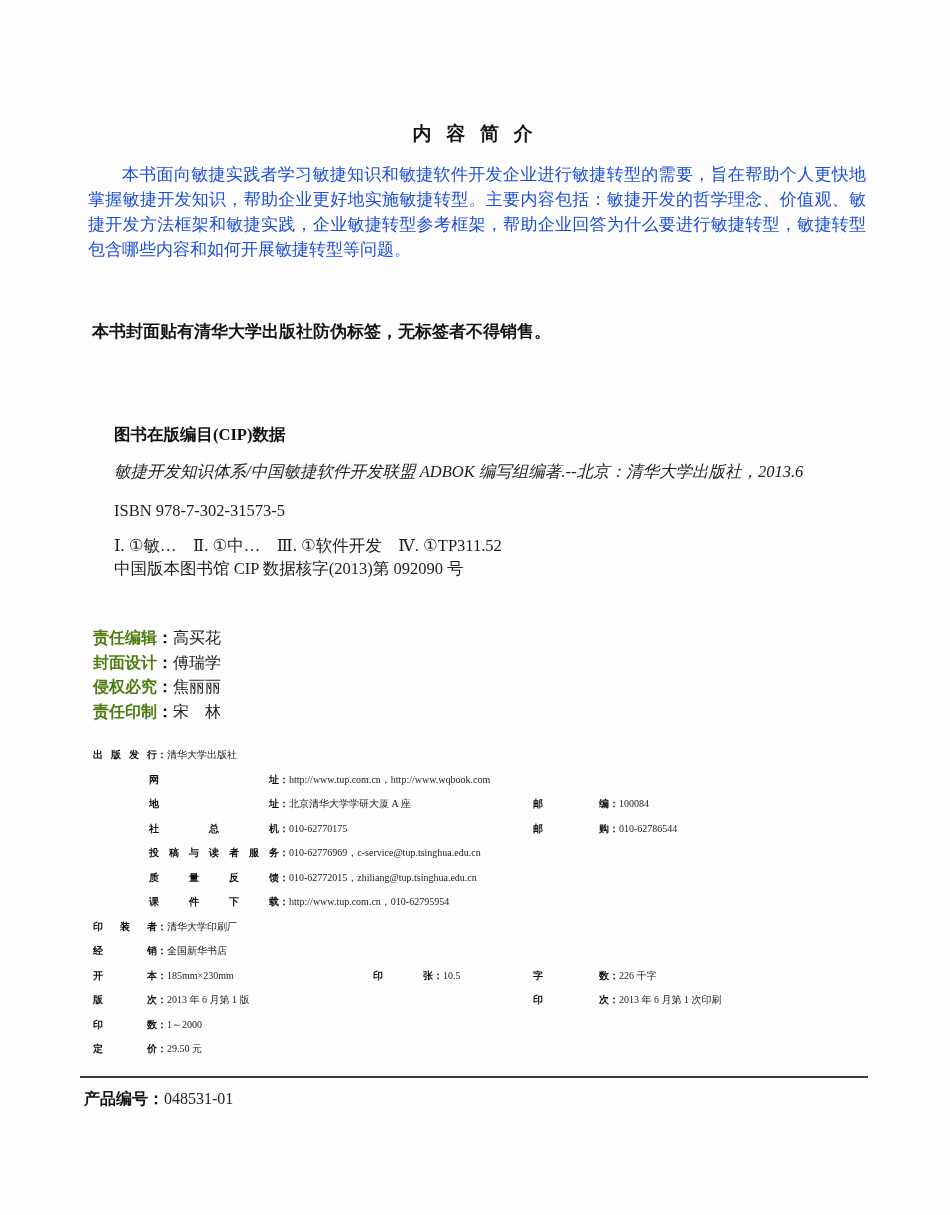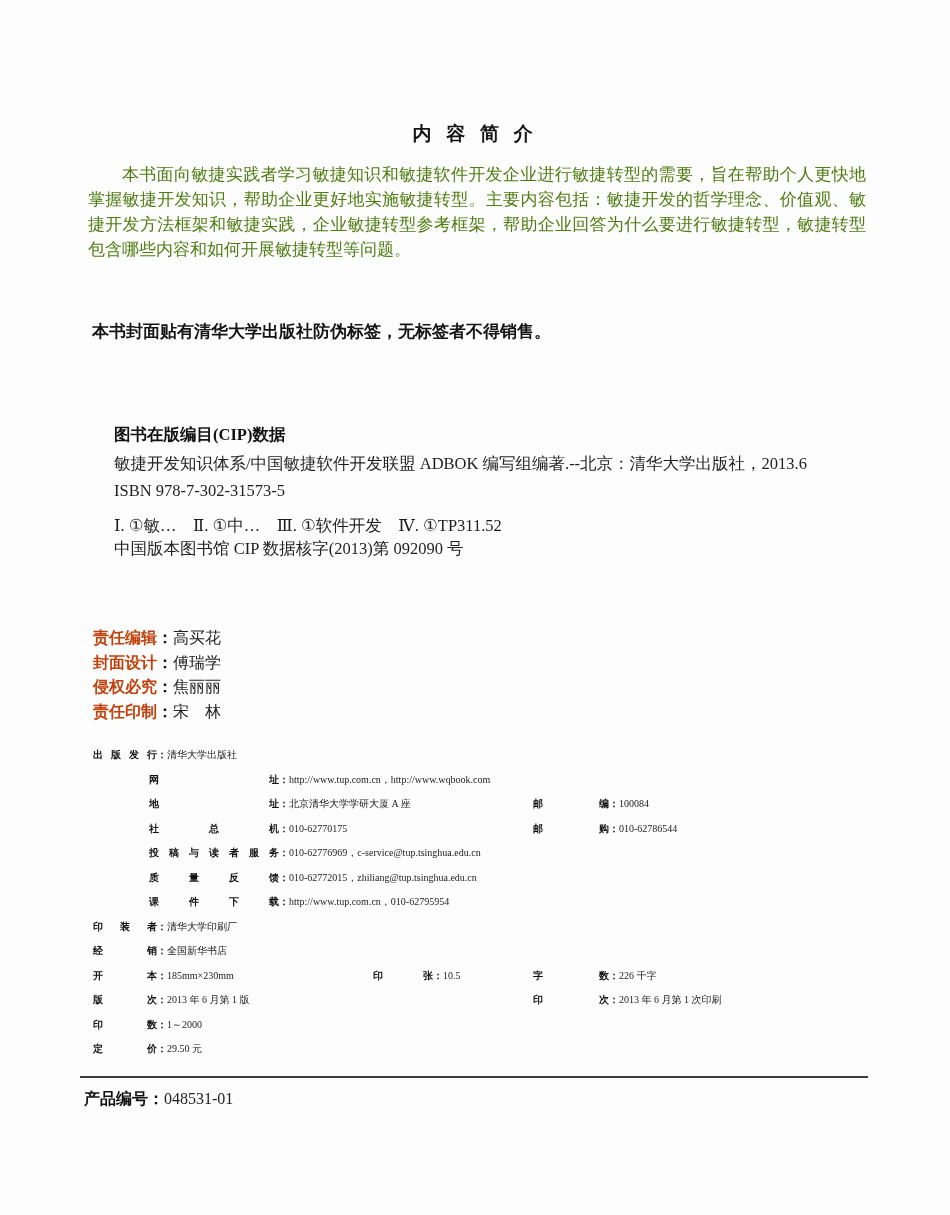--- a/index.html
+++ b/index.html
@@ -25,49 +25,49 @@
     letter-spacing: 5px;
     color: #151515;
   }
   .intro-para {
     position: absolute;
     top: 162px; left: 88px; width: 778px;
     font-size: 17px;
     line-height: 25px;
     text-align: justify;
     text-indent: 34px;
-    color: #4d7c0f;
+    color: #1d4ed8;
   }
   .notice {
     position: absolute;
     top: 318px; left: 92px; width: 780px;
     font-size: 17px;
     font-weight: bold;
     line-height: 28px;
     color: #141414;
   }
   .cip {
     position: absolute;
     top: 423px; left: 114px; width: 760px;
     font-size: 16.5px;
     line-height: 23px;
     color: #1e1e1e;
   }
   .cip-header { font-weight: bold; color: #111; }
-  .cip-desc   { margin-top: 6px; }
-  .cip-isbn   { margin-top: 4px; }
+  .cip-desc   { margin-top: 14px; font-style: italic; }
+  .cip-isbn   { margin-top: 16px; }
   .cip-class  { margin-top: 12px; }
   .cip-record { }
   .staff {
     position: absolute;
     top: 626px; left: 93px;
     font-size: 16px;
     line-height: 25px;
   }
-  .staff .lbl { font-weight: bold; color: #c2410c; }
+  .staff .lbl { font-weight: bold; color: #4d7c0f; }
   .colophon {
     position: absolute;
     top: 743px; left: 93px; width: 790px;
     font-size: 10px;
   }
   .c-row {
     position: relative;
     height: 24.5px;
     line-height: 24.5px;
     white-space: nowrap;

